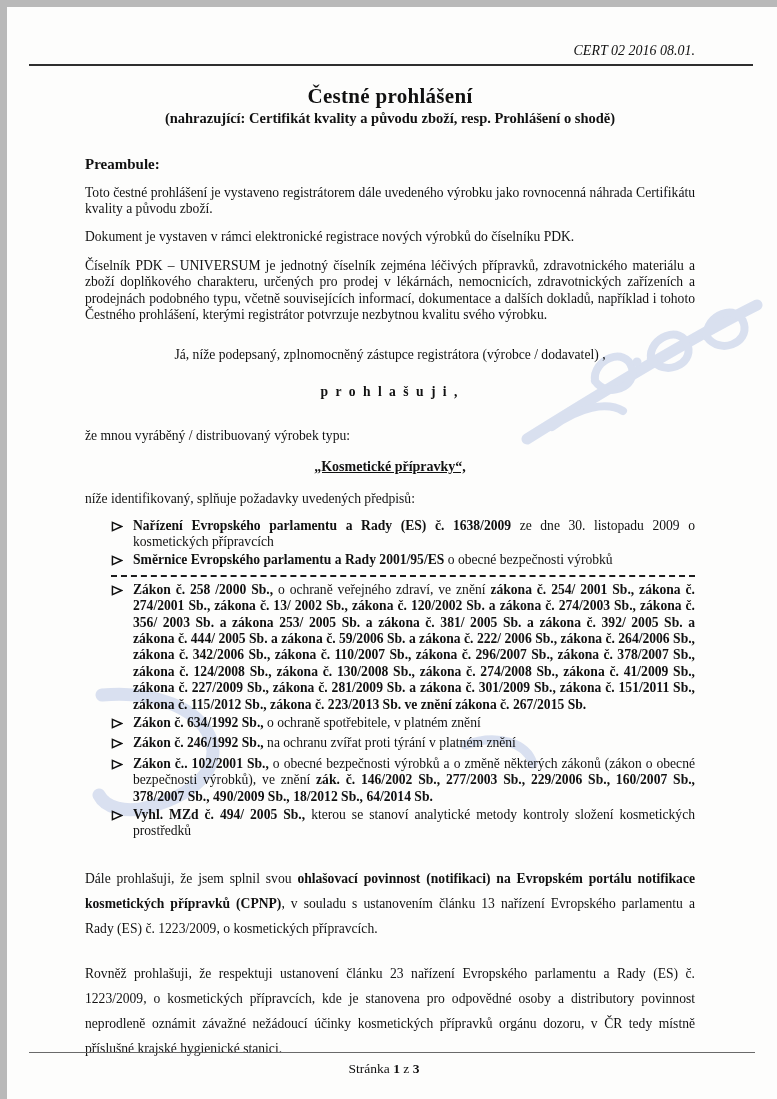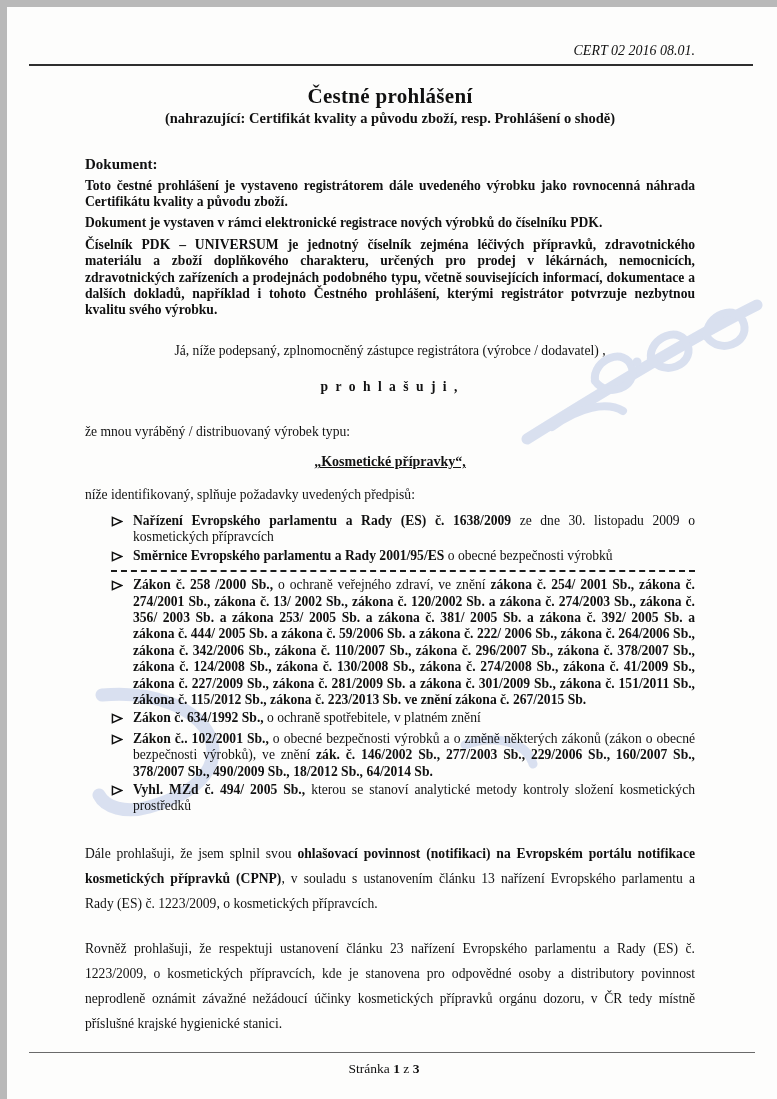--- a/index.html
+++ b/index.html
@@ -46,22 +46,22 @@
     text-align:center;
     font-weight:bold;
     font-size:14.5px;
   }
   .preambule-heading {
     margin-top:30px;
     font-weight:bold;
     font-size:15px;
   }
   .preambule-para {
-    margin-top:5px;
-    font-weight:bold;
+    margin-top:12px;
+    font-weight:normal;
     text-align:justify;
   }
   .declarer-line { margin-top:24px; text-align:center; }
   .declare-word  { margin-top:20px; text-align:center; font-weight:bold; letter-spacing:2px; }
   .product-intro { margin-top:28px; }
   .product-name  {
     margin-top:14px; text-align:center;
     font-weight:bold; font-size:14px;
     text-decoration:underline;
   }
@@ -123,21 +123,21 @@
   </svg>
 
   <div class="content">
 
     <div class="doc-code">CERT 02 2016 08.01.</div>
     <div class="top-rule"></div>
 
     <div class="title">Čestné prohlášení</div>
     <div class="subtitle">(nahrazující: Certifikát kvality a původu zboží, resp. Prohlášení o shodě)</div>
 
-    <div class="preambule-heading">Dokument:</div>
+    <div class="preambule-heading">Preambule:</div>
     <div class="preambule-para">Toto čestné prohlášení je vystaveno registrátorem dále uvedeného výrobku jako rovnocenná náhrada Certifikátu kvality a původu zboží.</div>
     <div class="preambule-para">Dokument je vystaven v rámci elektronické registrace nových výrobků do číselníku PDK.</div>
     <div class="preambule-para">Číselník PDK – UNIVERSUM je jednotný číselník zejména léčivých přípravků, zdravotnického materiálu a zboží doplňkového charakteru, určených pro prodej v lékárnách, nemocnicích, zdravotnických zařízeních a prodejnách podobného typu, včetně souvisejících informací, dokumentace a dalších dokladů, například i tohoto Čestného prohlášení, kterými registrátor potvrzuje nezbytnou kvalitu svého výrobku.</div>
 
     <div class="declarer-line">Já, níže podepsaný, zplnomocněný zástupce registrátora (výrobce / dodavatel) ,</div>
     <div class="declare-word">p r o h l a š u j i ,</div>
 
     <div class="product-intro">že mnou vyráběný /  distribuovaný výrobek typu:</div>
     <div class="product-name">„Kosmetické přípravky“,</div>
     <div class="req-intro">níže identifikovaný, splňuje požadavky uvedených předpisů:</div>
@@ -175,20 +175,28 @@
 
       <div class="law">
         <span class="bullet">
           <svg width="12" height="11" viewBox="0 0 12 12">
               <path d="M1 1.5 L11 6 L1 10.5 Z" fill="none" stroke="#111" stroke-width="1.6"></path>
             </svg>
         </span>
         <div class="law-text"><span style="font-weight: bold;">Zákon č. 634/1992 Sb.,</span><span> o ochraně spotřebitele, v platném znění</span></div>
       </div>
 
+      <div class="law">
+        <span class="bullet">
+          <svg width="12" height="11" viewBox="0 0 12 12">
+              <path d="M1 1.5 L11 6 L1 10.5 Z" fill="none" stroke="#111" stroke-width="1.6"></path>
+            </svg>
+        </span>
+        <div class="law-text"><span style="font-weight: bold;">Zákon č. 246/1992 Sb.,</span><span> na ochranu zvířat proti týrání v platném znění</span></div>
+      </div>
 
       <div class="law">
         <span class="bullet">
           <svg width="12" height="11" viewBox="0 0 12 12">
               <path d="M1 1.5 L11 6 L1 10.5 Z" fill="none" stroke="#111" stroke-width="1.6"></path>
             </svg>
         </span>
         <div class="law-text"><span style="font-weight: bold;">Zákon č.. 102/2001 Sb.,</span><span> o obecné bezpečnosti výrobků a o změně některých zákonů (zákon o obecné bezpečnosti výrobků), ve znění </span><span style="font-weight: bold;">zák. č. 146/2002 Sb., 277/2003 Sb., 229/2006 Sb., 160/2007 Sb., 378/2007 Sb., 490/2009 Sb., 18/2012 Sb., 64/2014 Sb.</span></div>
       </div>
 

